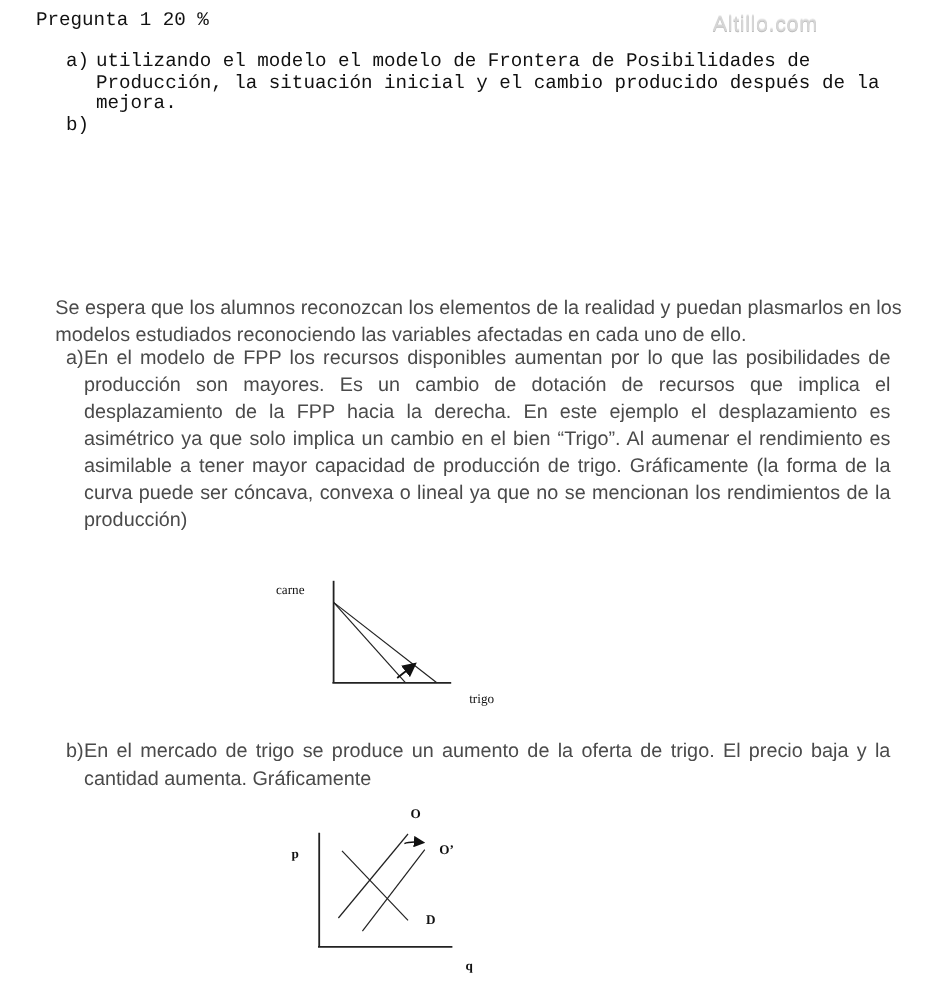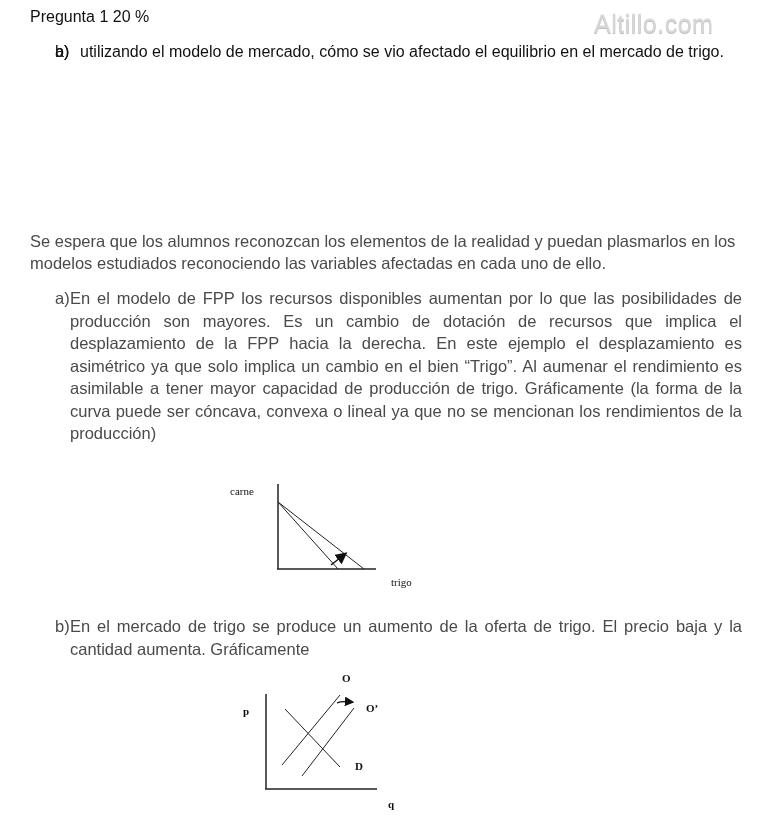--- a/index.html
+++ b/index.html
@@ -1,50 +1,50 @@
 <!DOCTYPE html>
 <html><head>
 <meta charset="utf-8">
 <style>
   html, body { margin: 0; padding: 0; background: #ffffff; }
   body { width: 780px; height: 833px; position: relative; overflow: hidden; }
-  .serif { font-family: Liberation Sans, sans-serif; color: #111; }
+  .serif { font-family: Liberation Mono, monospace; color: #111; }
   .sans { font-family: "Liberation Sans", "DejaVu Sans", sans-serif; color: #4a4a4a; }
   #title { position: absolute; left: 30px; top: 8px; font-size: 16px; }
-  #watermark { position: absolute; left: 594px; top: 10px; font-family: "Liberation Sans", "DejaVu Sans", sans-serif; font-size: 25px; color: #d6d6d6; letter-spacing: 0.5px;
+  #watermark { position: absolute; left: 594px; top: 10px; font-family: "Liberation Sans", "DejaVu Sans", sans-serif; font-size: 18px; color: #d6d6d6; letter-spacing: 0.5px;
     text-shadow: 0 1px 0 #bdbdbd, 0 -1px 0 #eeeeee; }
   #question { position: absolute; left: 30px; top: 43px; width: 730px; font-size: 16px; line-height: 17.5px; }
   #question p { margin: 0; }
   .qlist { margin: 0; padding: 0; list-style: none; }
   .qlist li { position: relative; padding-left: 50px; }
   .qlist li .mark { position: absolute; left: 25px; top: 0; }
-  #answer-intro { position: absolute; left: 30px; top: 230px; width: 712px; font-size: 16.5px; line-height: 22px; margin: 0; }
+  #answer-intro { position: absolute; left: 30px; top: 230px; width: 712px; font-size: 16.5px; line-height: 22px; margin: 16px; }
   .alist { position: absolute; left: 30px; width: 712px; margin: 0; font-size: 16.5px; line-height: 22.5px; }
   .alist .mark { position: absolute; left: 25px; top: 0; }
   .alist .body { margin-left: 40px; text-align: justify; }
   #answer-a { top: 287px; }
   #answer-b { top: 615px; }
   svg text { font-family: "Liberation Serif", "DejaVu Serif", serif; fill: #111; }
   #fpp-chart { position: absolute; left: 220px; top: 475px; }
   #market-chart { position: absolute; left: 230px; top: 665px; }
 </style>
 </head>
 <body>
 
 <div id="title" class="serif">Pregunta 1 20 %</div>
 <div id="watermark">Altillo.com</div>
 
 <div id="question" class="serif">
   <ul class="qlist">
     <li>
       <span class="mark">a)</span>
+      <span>utilizando el modelo el modelo de Frontera de Posibilidades de Producción, la situación inicial y el cambio producido después de  la mejora.</span>
     </li>
     <li>
       <span class="mark">b)</span>
-      <span>utilizando el modelo de mercado, cómo se vio afectado el equilibrio en el mercado de trigo.</span>
     </li>
   </ul>
 </div>
 
 <p id="answer-intro" class="sans">Se espera que los alumnos reconozcan los elementos de la realidad y puedan plasmarlos en los modelos estudiados reconociendo las variables afectadas en cada uno de ello.</p>
 
 <div id="answer-a" class="alist sans">
   <span class="mark">a)</span>
   <div class="body">En el modelo de FPP los recursos disponibles aumentan por lo que las posibilidades de producción son mayores. Es un cambio de dotación de recursos que implica el desplazamiento de la FPP hacia la derecha. En este ejemplo el desplazamiento es asimétrico ya que solo implica un cambio en el bien “Trigo”. Al aumenar el rendimiento es asimilable a tener mayor capacidad de producción de trigo. Gráficamente (la forma de la curva puede ser cóncava, convexa o lineal ya que no se mencionan los rendimientos de la producción)</div>
 </div>

